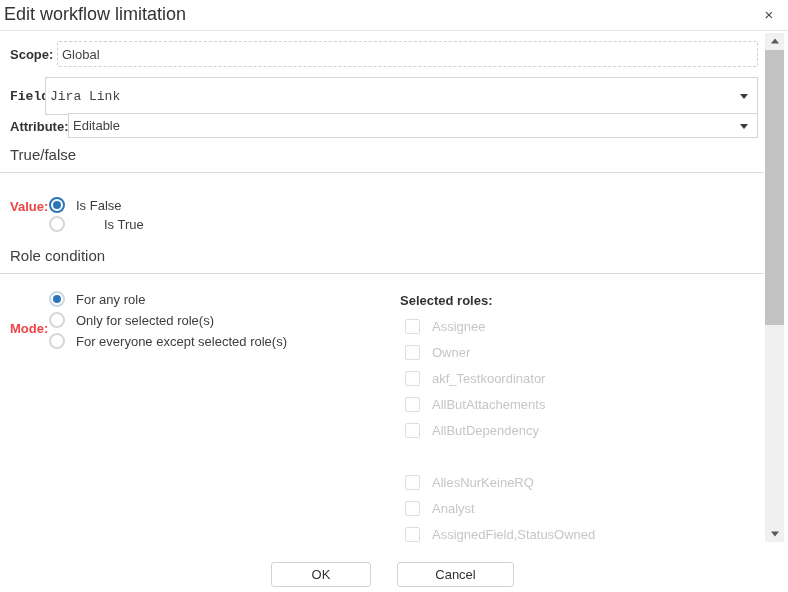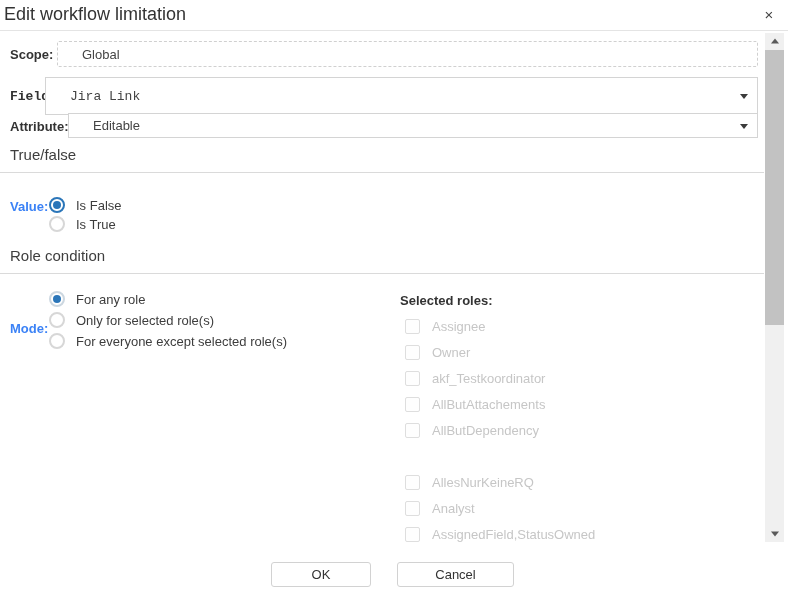--- a/index.html
+++ b/index.html
@@ -19,21 +19,21 @@
   .title-divider { position:absolute; left:0; right:0; top:30px; border-top:1px solid #e4e4e4; }
 
   
   .form-row { position:absolute; left:0; right:0; }
   .form-row .lbl {
     position:absolute; left:10px; top:50%; transform:translateY(-50%);
     font-size:13px; font-weight:bold; color:#333; white-space:nowrap;
   }
   .input-box {
     position:absolute; top:0; bottom:0; right:30px; background:#fff;
-    font-size:13px; color:#444; display:flex; align-items:center; padding:0 24px;
+    font-size:13px; color:#444; display:flex; align-items:center; padding:0 4px;
   }
   .readonly-box { border:1px dashed #d0d0d0; border-radius:2px; }
   .dropdown { border:1px solid #d4d4d4; border-radius:0; cursor:pointer; }
   .caret {
     position:absolute; right:9px; top:50%; margin-top:-2px;
     width:0; height:0; border-left:4px solid transparent; border-right:4px solid transparent;
     border-top:5px solid #3b3b3b;
   }
   .row-scope { top:41px; height:26px; }
   .row-scope .input-box { left:57px; }
@@ -42,37 +42,37 @@
   .row-attr { top:113px; height:25px; }
   .row-attr .input-box { left:68px; }
 
   .section-heading { position:absolute; left:10px; font-size:15px; color:#3e3e3e; font-weight:400; }
   .heading-tf { top:146px; }
   .heading-role { top:247px; }
   .section-hr { position:absolute; left:0; right:24px; border-top:1px solid #dadada; }
   .hr-tf { top:172px; }
   .hr-role { top:273px; }
 
-  .group-lbl { position:absolute; left:10px; font-size:13px; font-weight:bold; color:#3b82f6; }
+  .group-lbl { position:absolute; left:10px; font-size:13px; font-weight:bold; color:#ef4444; }
   .value-lbl { top:199px; }
   .mode-lbl { top:281px;margin-top:40px; }
 
   .radio-row { position:absolute; left:49px; height:16px; display:flex; align-items:center; }
   .radio {
     width:16px; height:16px; border-radius:50%; background:#fff;
     border:2px solid #d7d7d7; position:relative; flex:0 0 auto; cursor:pointer;
   }
   .radio.sel-strong { border-color:#2b76b9; }
   .radio.sel-soft { border-color:#ccd7e0; }
   .radio.sel-strong::after, .radio.sel-soft::after {
     content:""; position:absolute; left:2px; top:2px; width:8px; height:8px;
     border-radius:50%; background:#2b76b9;
   }
   .radio-row .rlbl { margin-left:11px; font-size:13px; color:#3d3d3d; white-space:nowrap; }
-  .vrow1 { top:197px; } .vrow2 { top:216px; }
+  .vrow1 { top:197px; } .vrow2 { top:216px;gap:28px; }
   .mrow1 { top:291px; } .mrow2 { top:312px; } .mrow3 { top:333px; }
 
   .sel-roles-lbl { position:absolute; left:400px; top:293px; font-size:13px; font-weight:bold; color:#333; }
   .role-row { position:absolute; left:405px; height:16px; display:flex; align-items:center; }
   .checkbox {
     width:15px; height:15px; border:1px solid #dedede; border-radius:2px;
     background:#fefefe; flex:0 0 auto;
   }
   .role-row .clbl { margin-left:12px; font-size:13px; color:#c6c6c6; white-space:nowrap; }
 

